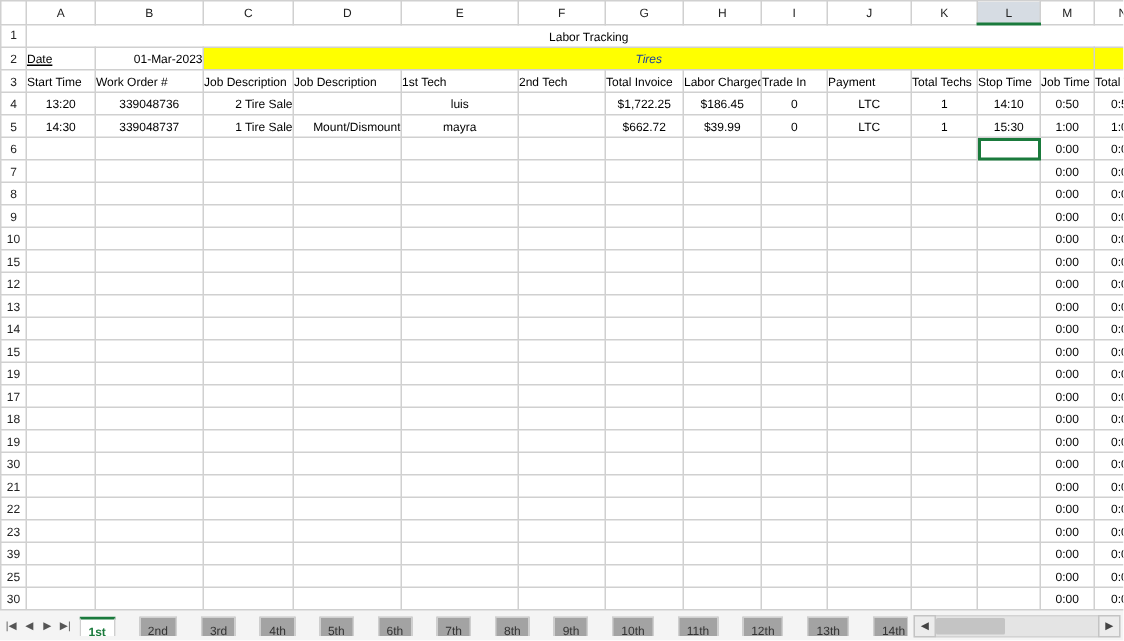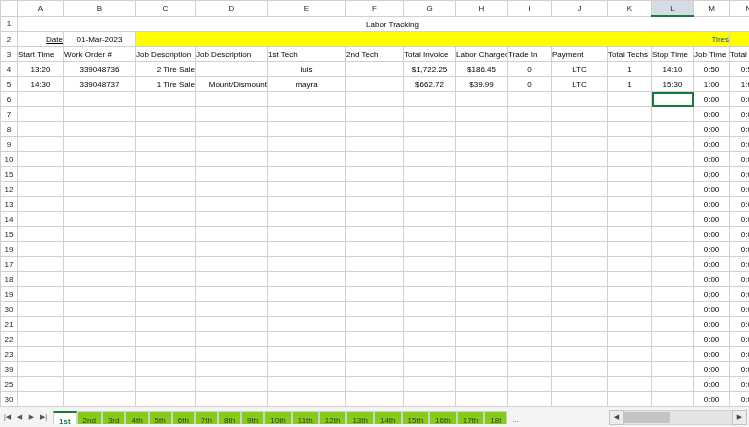--- a/index.html
+++ b/index.html
@@ -90,39 +90,40 @@
   .title-cell {
     font-size: 15px;
     font-weight: bold;
     text-align: center;
     height: 22px;
     border: 1px solid #d0d0d0;
   }
   .date-label {
     font-weight: bold;
     font-size: 11px;
-    text-align: right;
+    text-align: left;
     border: 1px solid #333;
     text-decoration: underline;
   }
   .date-value {
     font-size: 9px;
-    text-align: center;
+    text-align: right;
     padding-left: 4px;
     border: 1px solid #333;
   }
   .yellow {
     background: #ffff00 !important;
   }
   .yellow-title {
     background: #ffff00 !important;
     font-weight: bold;
     font-size: 12px;
-    text-align: right;
+    text-align: center;
     color: #1a3fa0;
+    font-style: italic;
   }
   .hdr {
     font-weight: bold;
     font-size: 7.5px;
     text-align: left;
     border: 1px solid #333;
     height: 15px;
   }
   .datarow td { height: 15px; }
   .selcell {
@@ -153,30 +154,30 @@
     align-items: center;
     justify-content: center;
     font-size: 7px;
     color: #555;
     background: #f4f4f4;
     border: none;
   }
   .tabs {
     display: flex;
     align-items: flex-end;
-    gap: 0;
+    gap: 16px;
     overflow: hidden;
     flex: 1 1 auto;
   }
   .tab {
     font-size: 8px;
     padding: 2px 5px;
     border: 1px solid #cfcfcf;
     border-bottom: none;
-    background: #84cc16;
+    background: #a3a3a3;
     color: #333;
     height: 13px;
     line-height: 13px;
     box-sizing: border-box;
   }
   .tab.active {
     background: #ffffff;
     color: #1a7a3c;
     font-weight: bold;
     border-top: 2px solid #1a7a3c;

